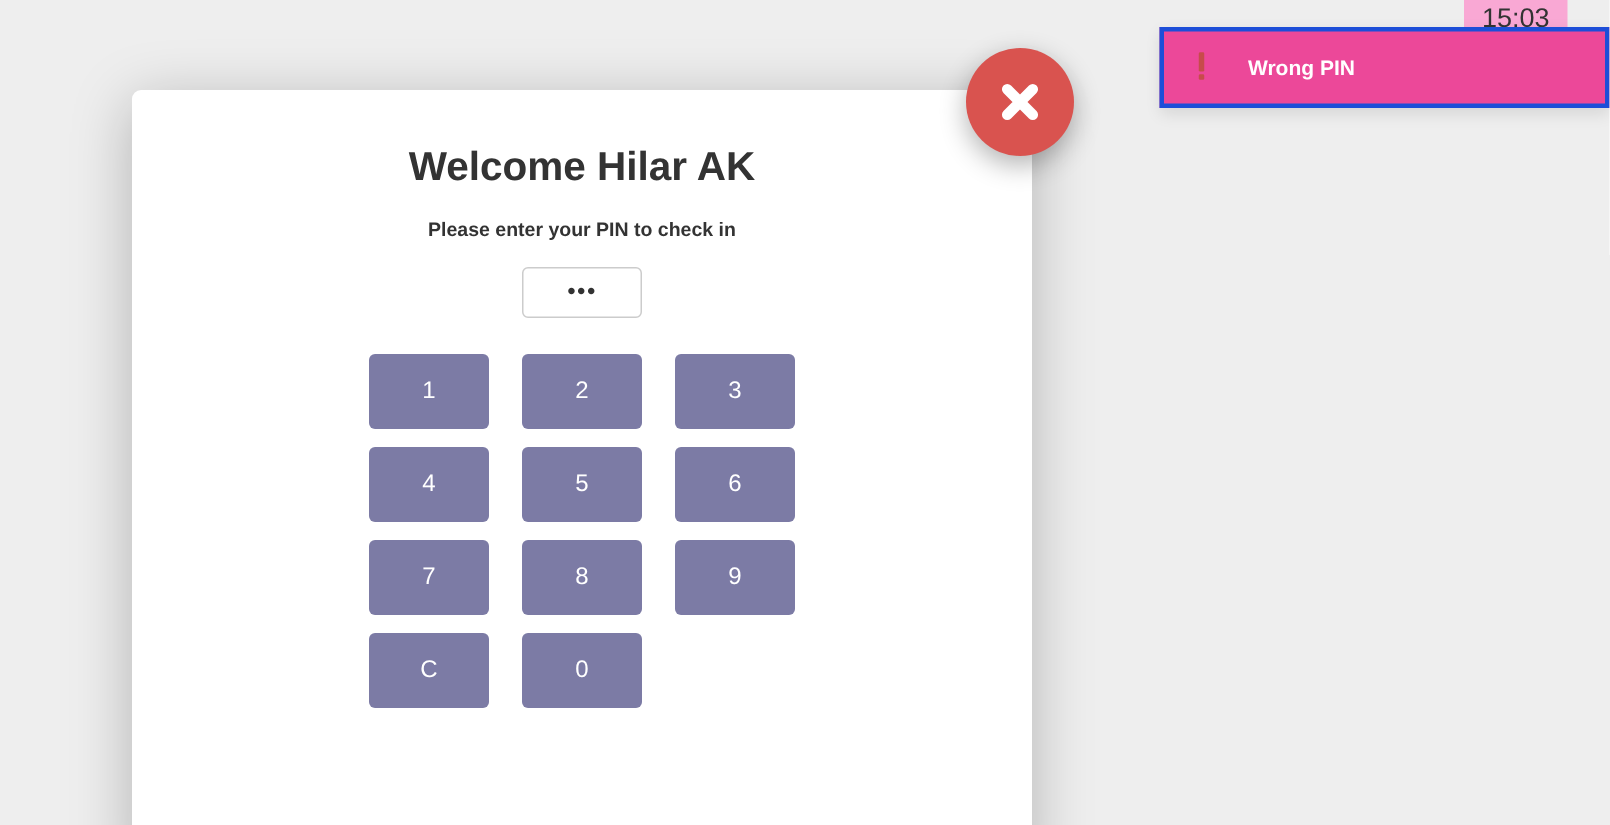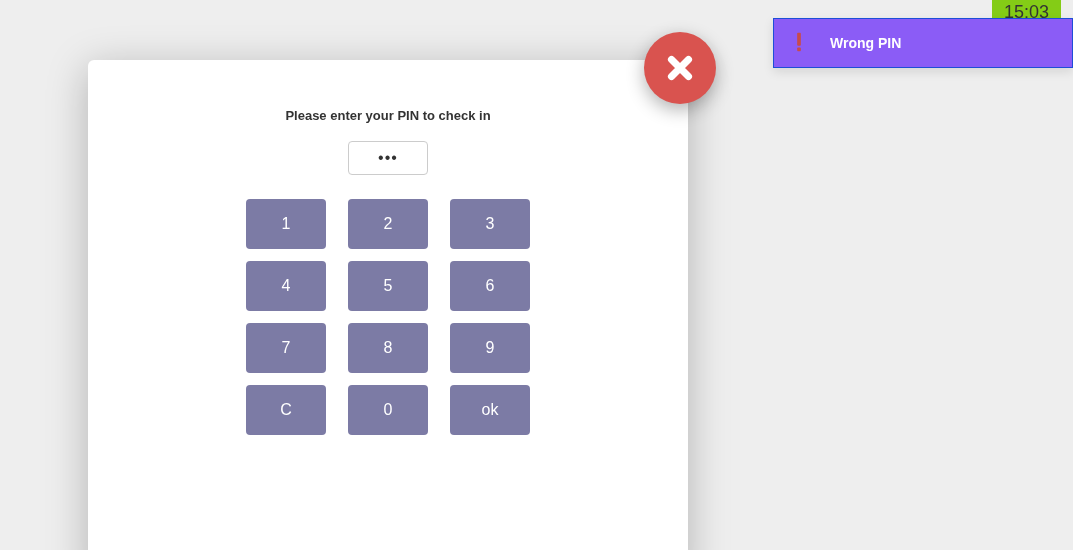--- a/index.html
+++ b/index.html
@@ -11,36 +11,36 @@
       width: 1073px;
       height: 550px;
       background: #eeeeee;
       font-family: Arial, Helvetica, sans-serif;
       position: relative;
       overflow: hidden;
     }
     .clock {
       position: absolute;
       top: 0;
-      right: 12px;
-      background: #84cc16;
+      right: 28px;
+      background: #f9a8d4;
       padding: 2px 12px;
       font-size: 18px;
       color: #333;
       border-radius: 0 0 4px 4px;
       z-index: 5;
     }
     .toast {
       position: absolute;
       top: 18px;
       right: 0;
       width: 300px;
-      background: #8b5cf6;
+      background: #ec4899;
       color: #ffffff;
-      border: 1px solid #1d4ed8;
+      border: 3px solid #1d4ed8;
       padding: 12px 14px 12px 14px;
       z-index: 10;
       box-shadow: 0 4px 10px rgba(0,0,0,0.1);
     }
     .toast-inner {
       display: flex;
       align-items: center;
       gap: 18px;
     }
     .toast .icon {
@@ -153,31 +153,31 @@
 
 <div class="modal">
   <div class="close-btn">
     <span>
       <svg viewBox="0 0 24 24" width="34" height="34">
         <path d="M6 6 L18 18 M18 6 L6 18" stroke="#ffffff" stroke-width="5" stroke-linecap="round"></path>
       </svg>
     </span>
   </div>
 
+  <h1 class="title">Welcome Hilar AK</h1>
   <div class="subtitle">Please enter your PIN to check in</div>
 
   <input type="text" readonly="" class="pin-display" value="•••" style="">
 
   <div class="keypad">
     <button class="key">1</button>
     <button class="key">2</button>
     <button class="key">3</button>
     <button class="key">4</button>
     <button class="key">5</button>
     <button class="key">6</button>
     <button class="key">7</button>
     <button class="key">8</button>
     <button class="key">9</button>
     <button class="key">C</button>
     <button class="key">0</button>
-    <button class="key">ok</button>
   </div>
 </div>
 
 </body></html>

